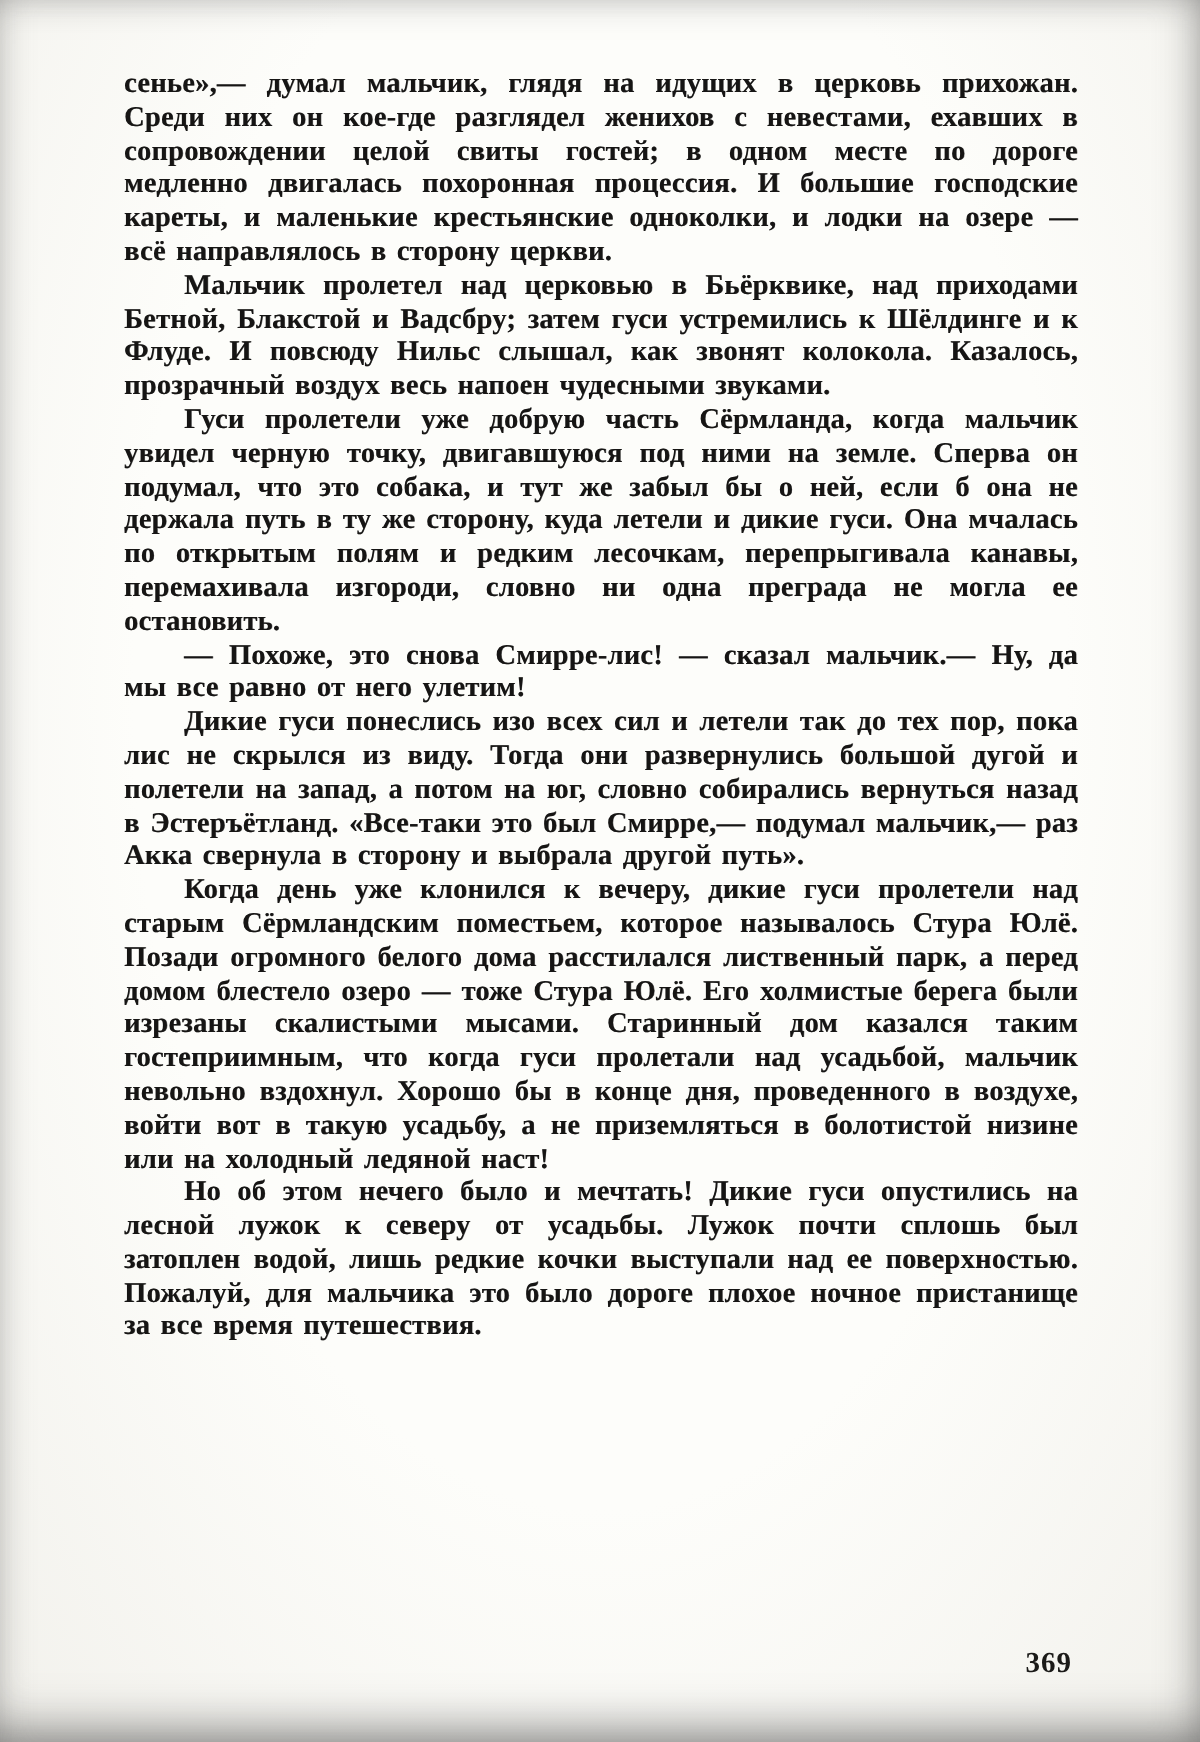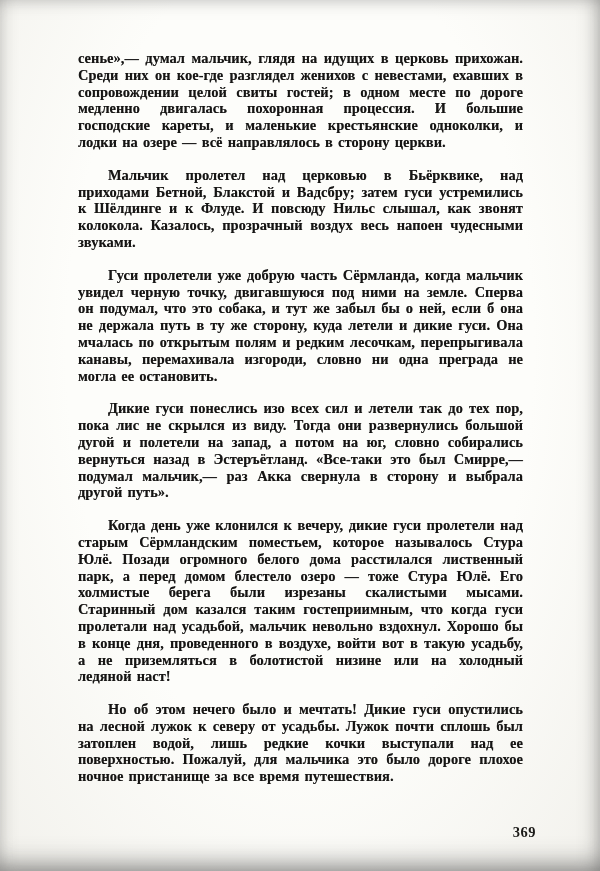--- a/index.html
+++ b/index.html
@@ -21,21 +21,21 @@
       inset 0 -20px 24px -14px rgba(55,55,55,.55);
   }
   .text-block {
     position: absolute;
     top: 34px;
     left: 62px;
     width: 477px;
     color: #161514;
   }
   .para {
-    margin: 16px;
+    margin: 0;
     font-size: 14.3px;
     line-height: 16.8px;
     text-align: justify;
     text-indent: 30px;
     font-weight: bold;
     letter-spacing: 0.1px;
     word-spacing: 1.5px;
     text-shadow: 0.2px 0 0 rgba(20,20,20,.55);
   }
   .para.no-indent {
@@ -52,18 +52,19 @@
   }
 </style>
 </head>
 <body>
 
 <div class="page">
   <div class="text-block">
     <p class="para no-indent">сенье»,— думал мальчик, глядя на идущих в церковь прихожан. Среди них он кое-где разглядел женихов с невестами, ехавших в сопровождении целой свиты гостей; в одном месте по дороге медленно двигалась похоронная процессия. И большие господские кареты, и маленькие крестьянские одноколки, и лодки на озере — всё направлялось в сторону церкви.</p>
     <p class="para">Мальчик пролетел над церковью в Бьёрквике, над приходами Бетной, Блакстой и Вадсбру; затем гуси устремились к Шёлдинге и к Флуде. И повсюду Нильс слышал, как звонят колокола. Казалось, прозрачный воздух весь напоен чудесными звуками.</p>
     <p class="para">Гуси пролетели уже добрую часть Сёрмланда, когда мальчик увидел черную точку, двигавшуюся под ними на земле. Сперва он подумал, что это собака, и тут же забыл бы о ней, если б она не держала путь в ту же сторону, куда летели и дикие гуси. Она мчалась по открытым полям и редким лесочкам, перепрыгивала канавы, перемахивала изгороди, словно ни одна преграда не могла ее остановить.</p>
+    <p class="para">— Похоже, это снова Смирре-лис! — сказал мальчик.— Ну, да мы все равно от него улетим!</p>
     <p class="para">Дикие гуси понеслись изо всех сил и летели так до тех пор, пока лис не скрылся из виду. Тогда они развернулись большой дугой и полетели на запад, а потом на юг, словно собирались вернуться назад в Эстеръётланд. «Все-таки это был Смирре,— подумал мальчик,— раз Акка свернула в сторону и выбрала другой путь».</p>
     <p class="para">Когда день уже клонился к вечеру, дикие гуси пролетели над старым Сёрмландским поместьем, которое называлось Стура Юлё. Позади огромного белого дома расстилался лиственный парк, а перед домом блестело озеро — тоже Стура Юлё. Его холмистые берега были изрезаны скалистыми мысами. Старинный дом казался таким гостеприимным, что когда гуси пролетали над усадьбой, мальчик невольно вздохнул. Хорошо бы в конце дня, проведенного в воздухе, войти вот в такую усадьбу, а не приземляться в болотистой низине или на холодный ледяной наст!</p>
     <p class="para">Но об этом нечего было и мечтать! Дикие гуси опустились на лесной лужок к северу от усадьбы. Лужок почти сплошь был затоплен водой, лишь редкие кочки выступали над ее поверхностью. Пожалуй, для мальчика это было дороге плохое ночное пристанище за все время путешествия.</p>
   </div>
   <div class="page-number">369</div>
 </div>
 
 </body></html>

